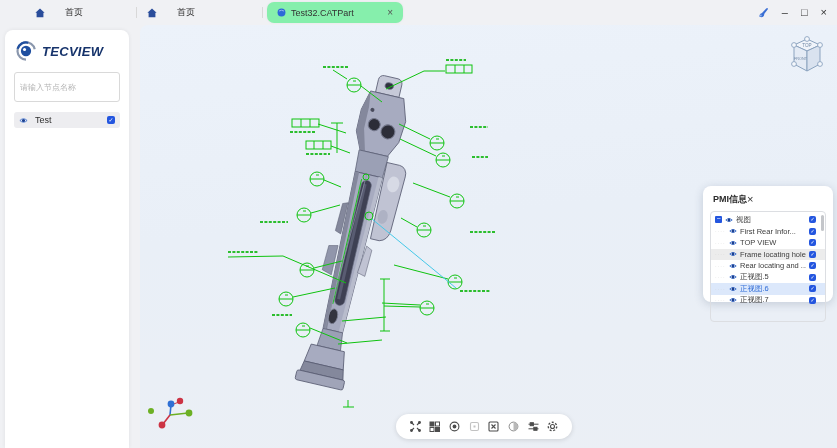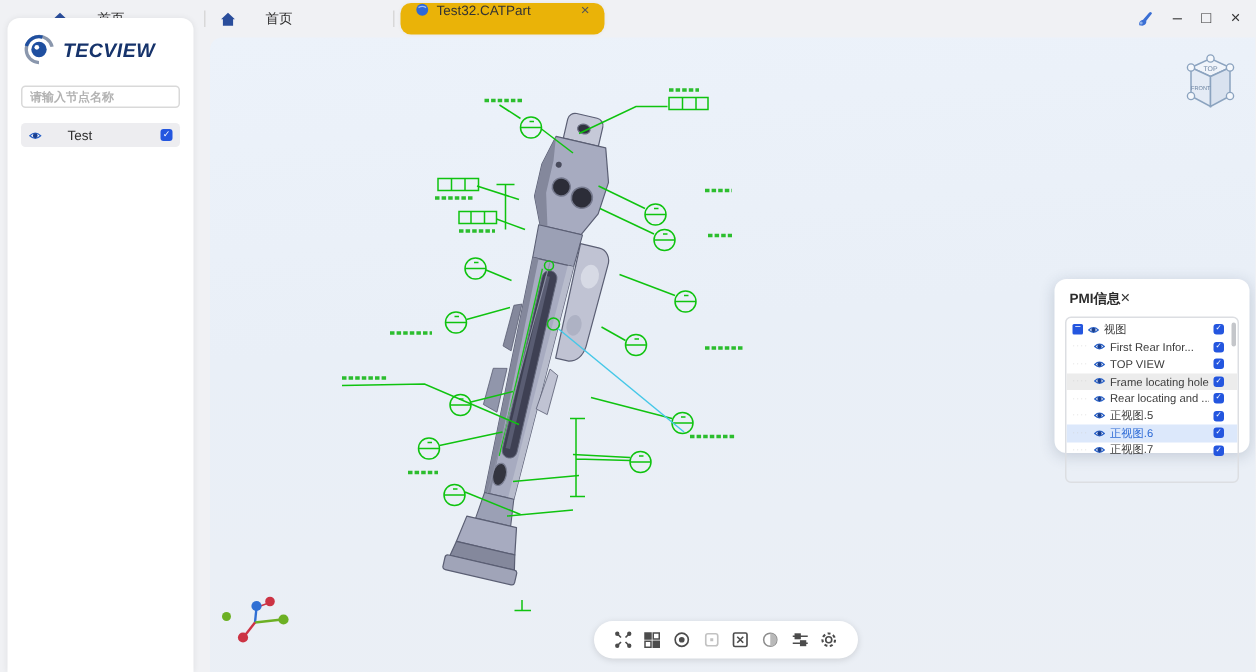--- a/index.html
+++ b/index.html
@@ -6,38 +6,38 @@
   html,body { width:837px; height:448px; overflow:hidden; }
   body { position:relative; background:#f0f1f4; font-family:"Liberation Sans", sans-serif; color:#3a3a3a; }
 
   
   .titlebar { position:absolute; left:0; top:0; right:0; height:25px; font-size:9px; }
   .tb-home { position:absolute; top:0; height:25px; display:flex; align-items:center; gap:20px; color:#2e2e2e; cursor:default; }
   .tb-home.h1 { left:35px; }
   .tb-home.h2 { left:147px; }
   .tb-sep { position:absolute; top:7px; width:1px; height:11px; background:#d8d8d8; }
   .sep-a { left:136px; } .sep-b { left:262px; }
-  .doc-tab { position:absolute; left:267px; top:2px; width:136px; height:21px; background:#eab308; border-radius:7px;
-             display:flex; gap:5px; padding:0 8px 0 10px; box-shadow:0 0 3px rgba(0,0,0,.05); }
+  .doc-tab { position:absolute; left:267px; top:2px; width:136px; height:21px; background:#86efac; border-radius:7px;
+             display:flex; align-items:center; gap:5px; padding:0 8px 0 10px; box-shadow:0 0 3px rgba(0,0,0,.05); }
   .doc-tab .label { flex:1; color:#333; white-space:nowrap; overflow:hidden; }
   .doc-tab .tab-close { color:#555; font-size:10px; padding:0 2px; }
   .win-controls { position:absolute; right:10px; top:0; height:25px; display:flex; align-items:center; gap:13px; font-size:11px; color:#333; }
   .win-controls .glyph { line-height:25px; }
 
   
-  .sidebar-card { position:absolute; left:5px; top:12px; width:124px; bottom:0; background:#fff;
+  .sidebar-card { position:absolute; left:5px; top:30px; width:124px; bottom:0; background:#fff;
                   border-radius:8px 8px 0 0; box-shadow:0 0 4px rgba(0,0,0,.07); }
   .logo-row { display:flex; align-items:center; gap:5px; padding:10px 0 0 10px; }
   .logo-text { font-size:13px; font-weight:bold; font-style:italic; color:#16336b; letter-spacing:.3px; }
   .search-wrap { padding:10px 9px 0; }
-  .search-wrap input { width:100%; height:15px; border:1px solid #d9d9d9; border-radius:3px; font-size:8px;
-                       padding:0 5px; color:#333; font-family:"Liberation Sans",sans-serif; outline:none;font-weight:bold; }
+  .search-wrap input { width:100%; height:30px; border:1px solid #d9d9d9; border-radius:3px; font-size:8px;
+                       padding:0 5px; color:#333; font-family:"Liberation Sans",sans-serif; outline:none; }
   .search-wrap input::placeholder { color:#b3b3b3; }
   .node-row { margin:10px 9px 0; height:16px; background:#ededf0; border-radius:3px; display:flex;
-              align-items:center; gap:17px; padding:0 5px; font-size:9px; color:#2e2e2e; }
+              align-items:center; gap:7px; padding:0 5px; font-size:9px; color:#2e2e2e; }
   .cb { width:8px; height:8px; min-width:8px; background:#2456df; border-radius:2px; color:#fff;
         font-size:6px; line-height:8px; text-align:center; }
   .node-row .cb { margin-left:auto; }
 
   
   .viewport { position:absolute; left:140px; top:25px; right:0; bottom:0; border-top-left-radius:8px;
               background:linear-gradient(175deg, #ecf2fa 0%, #e9eff7 45%, #ebeff5 100%); overflow:hidden; }
   .scene { position:absolute; left:0; top:0; }
   .viewcube { position:absolute; right:5px; top:5px; }
   .triad { position:absolute; left:4px; bottom:12px; }

